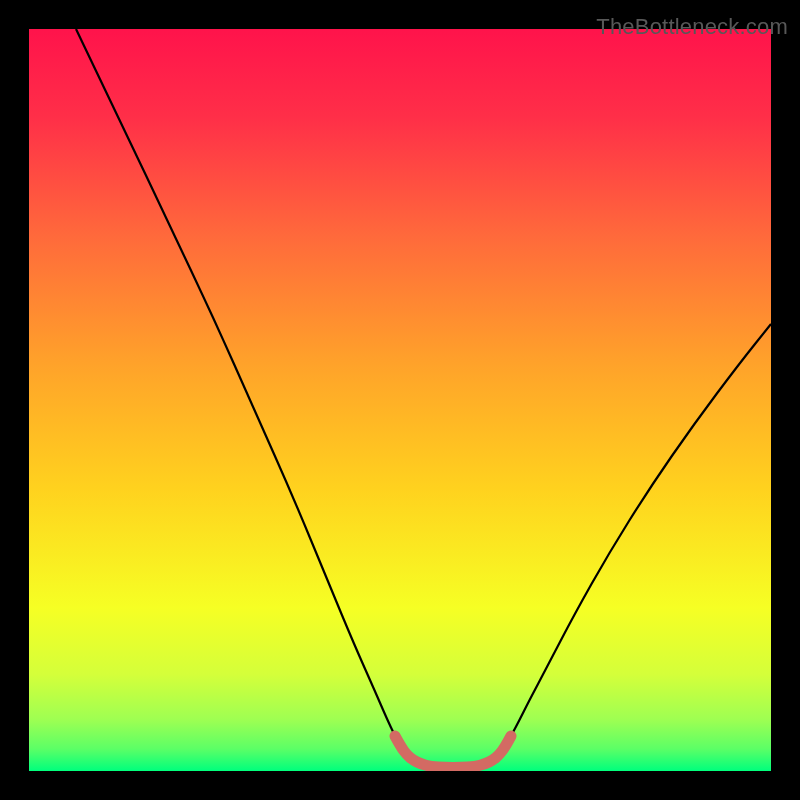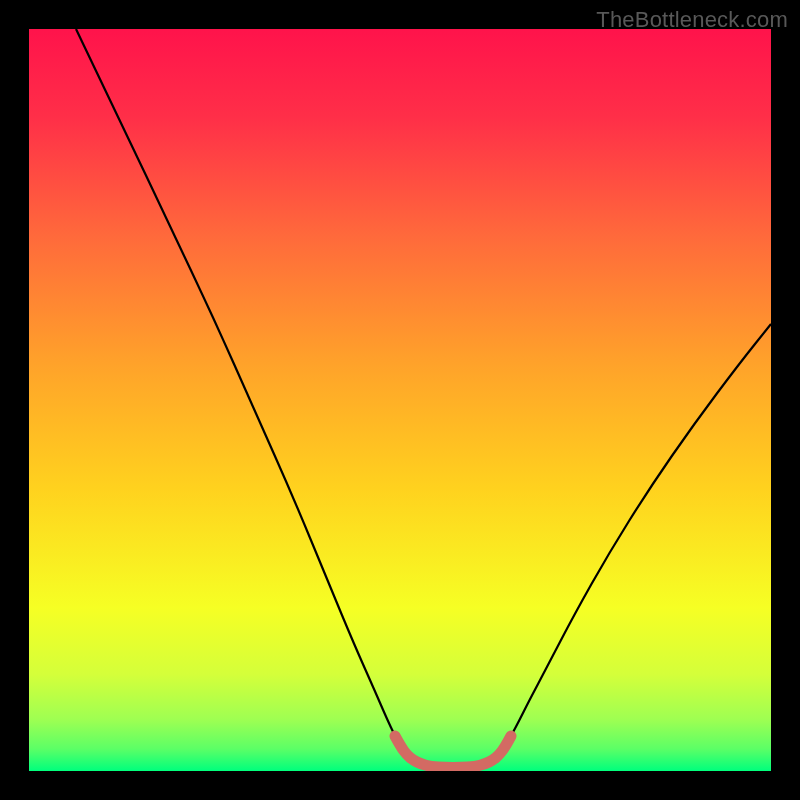--- a/index.html
+++ b/index.html
@@ -12,21 +12,21 @@
     font-family: Arial, Helvetica, sans-serif;
   }
   .frame {
     position: relative;
     width: 800px;
     height: 800px;
     background: #000;
   }
   .watermark {
     position: absolute;
-    top: 7px;
+    top: 14px;
     right: 12px;
     color: #585858;
     font-size: 22px;
     font-weight: 500;
     letter-spacing: 0.2px;
     z-index: 10;
   }
   .plot-area {
     position: absolute;
     left: 29px;

